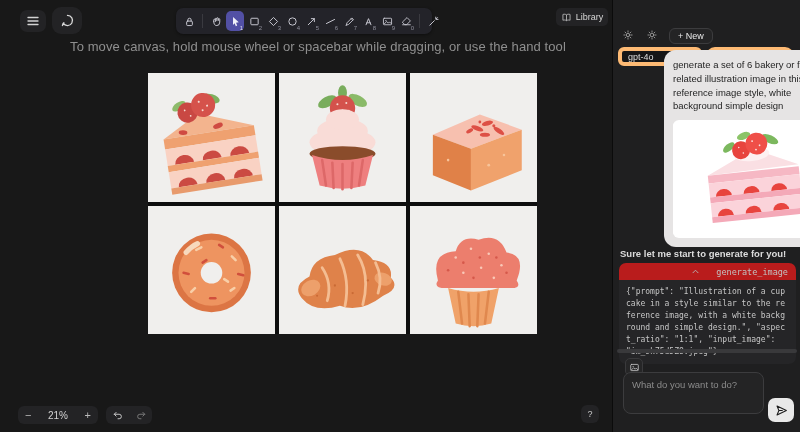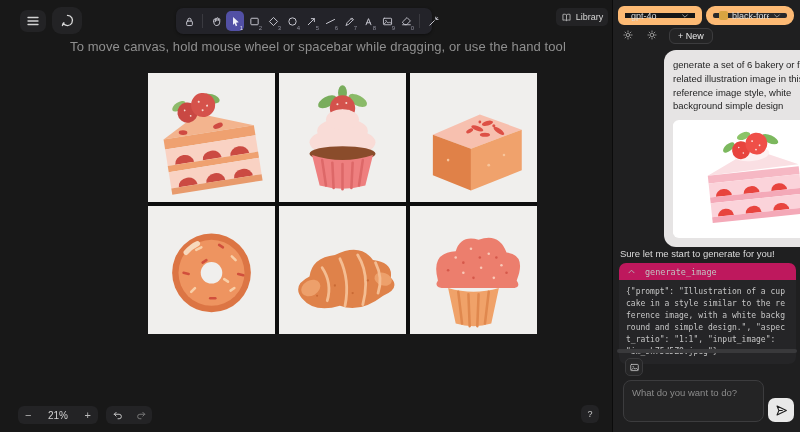--- a/index.html
+++ b/index.html
@@ -50,57 +50,57 @@
   .historybar { position:absolute; left:106px; top:406px; width:46px; height:18px; background:#232325;
     border-radius:6px; display:flex; align-items:center; justify-content:space-around; }
   .help-btn { position:absolute; left:581px; top:405px; width:18px; height:18px; background:#232325;
     border-radius:6px; color:#c9c9c9; font-size:9px; display:flex; align-items:center;
     justify-content:center; cursor:pointer; }
 
   
   .sidebar { position:absolute; left:612px; top:0; width:188px; height:432px; background:#1f1f20;
     border-left:1px solid #0b0b0b; }
   .sb-row1 { position:absolute; left:5px; top:6px; width:178px; display:flex; gap:4px; }
-  .select { height:19px; background:#161617; border:7px solid #fdba74; border-radius:6px;
+  .select { height:19px; background:#161617; border:4px solid #fdba74; border-radius:6px;
     display:flex; align-items:center; padding:0 6px; gap:4px; color:#dedede; font-size:9px;
-    cursor:pointer; }
+    cursor:pointer;margin-top:41px; }
   .select.model { width:84px; justify-content:space-between; }
   .select.provider { width:88px; border-radius:9px; background:#29292b; }
   .select .val { white-space:nowrap; overflow:hidden; }
   .provider-logo { width:9px; height:9px; border-radius:2px; background:#d9a441; flex:0 0 auto; }
 
   .sb-row2 { position:absolute; left:8px; top:28px; display:flex; align-items:flex-start; gap:10px; }
   .sb-ico { width:14px; height:14px; display:flex; align-items:center; justify-content:center; cursor:pointer; }
   .new-btn { height:16px; padding:0 8px; background:#242425; border:1px solid #3c3c3e;
     border-radius:6px; color:#e8e8e8; font-size:9px; display:flex; align-items:center; cursor:pointer; }
 
   .bubble { position:absolute; left:6px; top:50px; width:177px; background:#e6e4e4; border-radius:12px;
     padding:8px 9px 9px 9px;margin-left:45px; }
   .bubble .msg { font-size:9.5px; line-height:1.45; color:#242424; }
   .ref-img { margin-top:7px; width:159px; height:118px; background:#ffffff; border-radius:6px;
     overflow:hidden; }
   .ref-img svg { width:100%; height:100%; display:block; }
 
   .assistant-msg { position:absolute; left:7px; top:247px; width:176px; font-size:9.5px;
-    color:#dcdcdc; line-height:1.4; }
+    color:#dcdcdc; line-height:1.4;font-weight:bold; }
 
   .toolcall { position:absolute; left:6px; top:263px; width:177px; border-radius:7px; overflow:hidden; }
-  .tc-head { height:17px; background:#be185d; display:flex; align-items:center; gap:9px;
-    padding:0 8px; cursor:pointer; }
+  .tc-head { height:17px; background:#b91c1c; display:flex; align-items:center; gap:16px;
+    padding:0 8px; cursor:pointer;justify-content:flex-end; }
   .tc-name { font-family:"DejaVu Sans Mono", monospace; font-size:8.5px; color:#c2c2c2; }
   .tc-body { background:#252527; padding:6px 7px; font-family:"DejaVu Sans Mono", monospace;
     font-size:8px; line-height:1.5; color:#c6c6c6; word-break:break-all; }
 
   .sb-divider { position:absolute; left:4px; top:349px; width:180px; height:4px; border-radius:2px;
     background:#39393b; }
 
   .attach-btn { position:absolute; left:12px; top:358px; width:18px; height:18px; background:#262627;
     border:1px solid #3a3a3c; border-radius:5px; display:flex; align-items:center;
     justify-content:center; cursor:pointer; }
-  .composer { position:absolute; left:10px; top:380px; width:141px; height:42px; background:#242425;
+  .composer { position:absolute; left:10px; top:372px; width:141px; height:42px; background:#242425;
     border:1px solid #3c3c3e; border-radius:8px; resize:none; color:#e6e6e6; font-size:9.5px;
     padding:6px 8px; font-family:"Liberation Sans", sans-serif; outline:none; }
   .composer::placeholder { color:#8b8b8b; }
   .send-btn { position:absolute; left:155px; top:398px; width:26px; height:24px; background:#e9e9e9;
     border-radius:7px; display:flex; align-items:center; justify-content:center; cursor:pointer; }
 </style>
 </head>
 <body>
 
 <div class="root">

